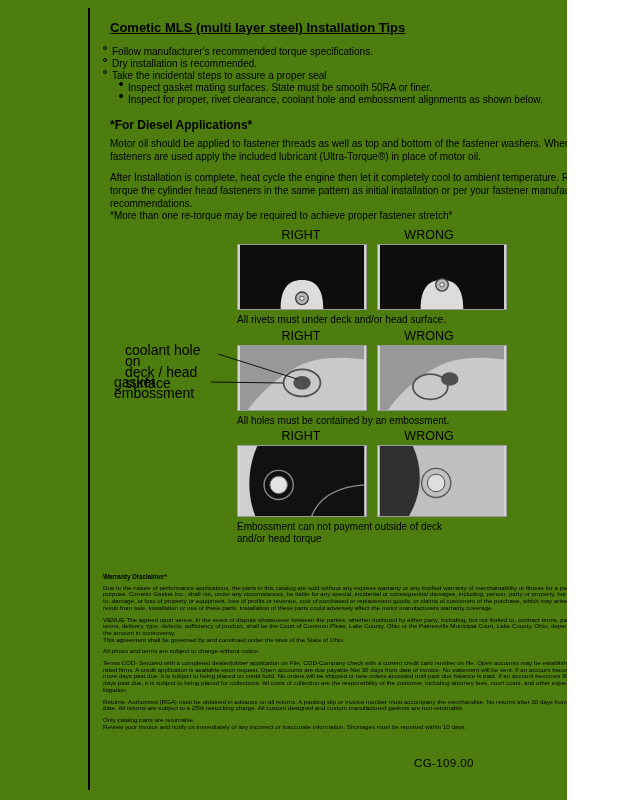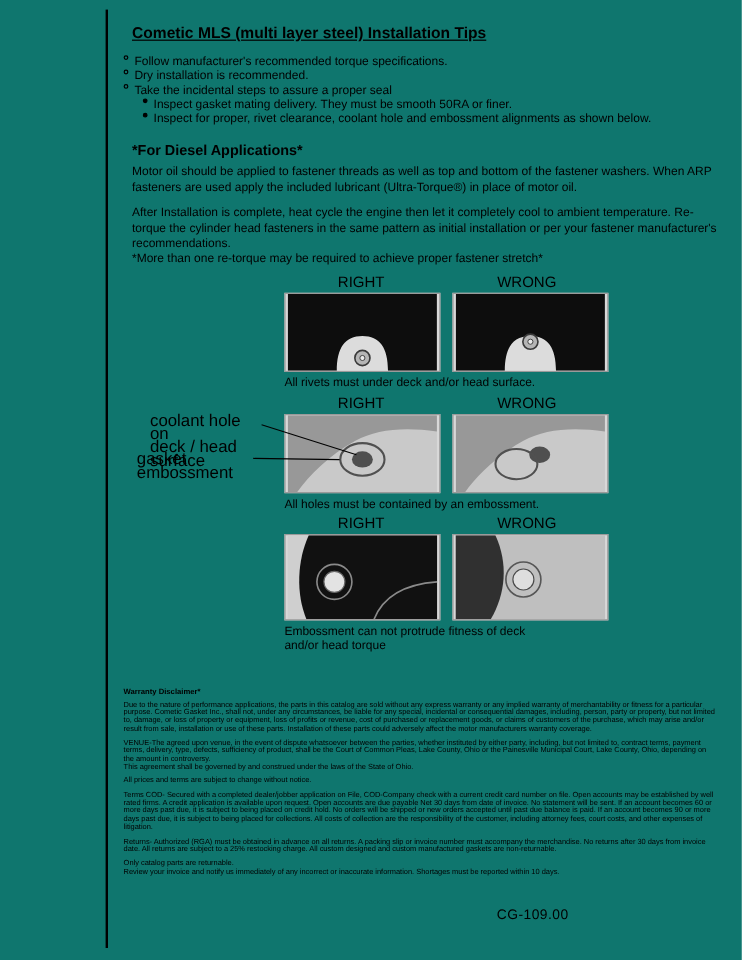--- a/index.html
+++ b/index.html
@@ -2,21 +2,21 @@
 <html><head>
   <meta charset="utf-8">
   <style>
     * { margin:0; padding:0; box-sizing:border-box; }
     html, body { width:618px; height:800px; }
     body {
       background:#ffffff;
       font-family:"Liberation Sans", sans-serif;
       color:#000;
     }
-    .page { position:relative; width:618px; height:800px; background:#0f766e; overflow:hidden; }
+    .page { position:relative; width:567px; height:800px; background:#4d7c0f; overflow:hidden; }
 
     .left-rule { position:absolute; left:88px; top:8px; width:2px; height:782px; background:#000; }
 
     .title {
       position:absolute; left:110px; top:20px;
       font-size:13px; font-weight:bold; text-decoration:underline;
     }
 
     .tips { position:absolute; left:103px; top:46px; font-size:10px; }
     .tip-row { display:flex; height:12px; white-space:nowrap; }
@@ -30,21 +30,21 @@
     .diesel-heading { position:absolute; left:110px; top:118px; font-size:12px; font-weight:bold; }
     .para { position:absolute; left:110px; width:490px; font-size:10px; line-height:13px; }
     #para1 { top:137px; }
     #para2 { top:171px; }
     .note { position:absolute; left:110px; top:210px; font-size:10px; }
 
     .diag-row { position:absolute; left:100px; width:505px; }
     #diag-row-1 { top:228px; }
     #diag-row-2 { top:329px; }
     #diag-row-3 { top:429px; }
-    .pair-headers { display:flex; gap:10px; margin-left:137px; width:266px; font-size:12.5px; height:14px; }
+    .pair-headers { display:flex; margin-left:137px; width:266px; font-size:12.5px; height:14px; }
     .pair-headers span { width:128px; text-align:center; }
     .pair { display:flex; gap:10px; margin-left:137px; margin-top:2px; }
     .img-box { width:130px; border:1px solid #9a9a9a; display:block; background:#d8d8d8; }
     .caption { margin-left:137px; margin-top:4px; font-size:10px; line-height:12px; }
 
     .lbl { position:absolute; font-size:14px; line-height:11px; text-align:left; }
     #lbl-coolant { left:25px; top:16px; width:92px; }
     #lbl-embossment { left:14px; top:48px; width:96px; }
     .leader-lines { position:absolute; left:0; top:0; pointer-events:none; }
 
@@ -72,21 +72,21 @@
     <div class="tip-row">
       <span class="marker"></span>
       <span>Dry installation is recommended.</span>
     </div>
     <div class="tip-row">
       <span class="marker"></span>
       <span>Take the incidental steps to assure a proper seal</span>
     </div>
     <div class="tip-row sub">
       <span class="marker"></span>
-      <span>Inspect gasket mating delivery.  They must be smooth 50RA or finer.</span>
+      <span>Inspect gasket mating surfaces.  State must be smooth 50RA or finer.</span>
     </div>
     <div class="tip-row sub">
       <span class="marker"></span>
       <span>Inspect for proper, rivet clearance, coolant hole and embossment alignments as shown below.</span>
     </div>
   </div>
 
   <div class="diesel-heading">*For Diesel Applications*</div>
   <p class="para" id="para2">After Installation is complete, heat cycle the engine then let it completely cool to ambient temperature. Re-torque the cylinder head fasteners in the same pattern as initial installation or per your fastener manufacturer's recommendations.</p>
   <p class="para" id="para1">Motor oil should be applied to fastener threads as well as top and bottom of the fastener washers. When ARP fasteners are used apply the included lubricant (Ultra-Torque®) in place of motor oil.</p>
@@ -161,21 +161,21 @@
         <path d="M74,72 C82,52 100,42 128,40" fill="none" stroke="#8a8a8a" stroke-width="1.4"></path>
       </svg>
       <svg class="img-box" width="130" height="72" viewBox="0 0 128 72">
         <rect width="128" height="72" fill="#bfbfbf"></rect>
         <path d="M0,0 H34 C45,24 43,50 30,72 H0 Z" fill="#303030"></path>
         <circle cx="58" cy="38" r="9" fill="#dedede" stroke="#4a4a4a" stroke-width="1"></circle>
         <circle cx="58" cy="38" r="15" fill="none" stroke="#565656" stroke-width="1.4"></circle>
       </svg>
     </div>
     <div class="caption">
-      <div>Embossment can not protrude fitness of deck</div>
+      <div>Embossment can not payment outside of deck</div>
       <div>and/or head torque</div>
     </div>
   </div>
 
   <div class="disclaimer">
     <div class="head">Warranty Disclaimer*</div>
     <p class="tight">Due to the nature of performance applications, the parts in this catalog are sold without any express warranty or any implied warranty of merchantability or fitness for a particular purpose.  Cometic Gasket Inc., shall not, under any circumstances, be liable for any special, incidental or consequential damages, including, person, party or property, but not limited to, damage, or loss of property or equipment, loss of profits or revenue, cost of purchased or replacement goods, or claims of customers of the purchase, which may arise and/or result from sale, installation or use of these parts.  Installation of these parts could adversely affect the motor manufacturers warranty coverage.</p>
     <p>VENUE-The agreed upon venue, in the event of dispute whatsoever between the parties, whether instituted by either party, including, but not limited to, contract terms, payment terms, delivery, type, defects, sufficiency of product, shall be the Court of Common Pleas, Lake County, Ohio or the Painesville Municipal Court, Lake County, Ohio, depending on the amount in controversy.</p>
     <p class="tight">This agreement shall be governed by and construed under the laws of the State of Ohio.</p>
     <p>All prices and terms are subject to change without notice.</p>

